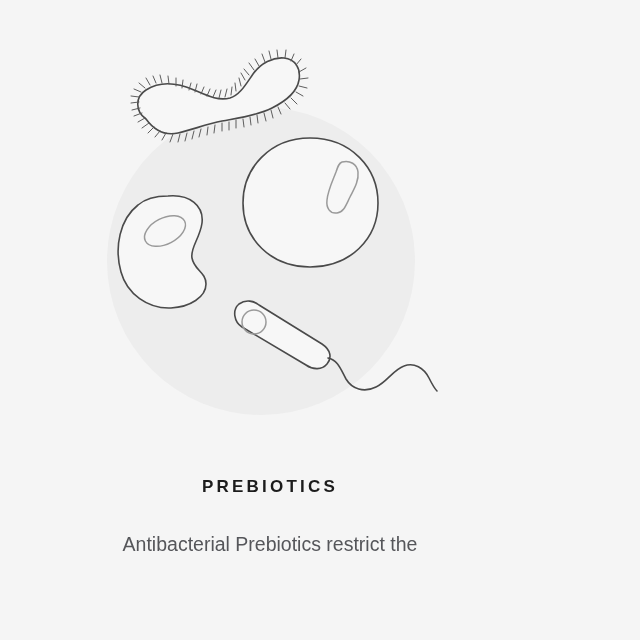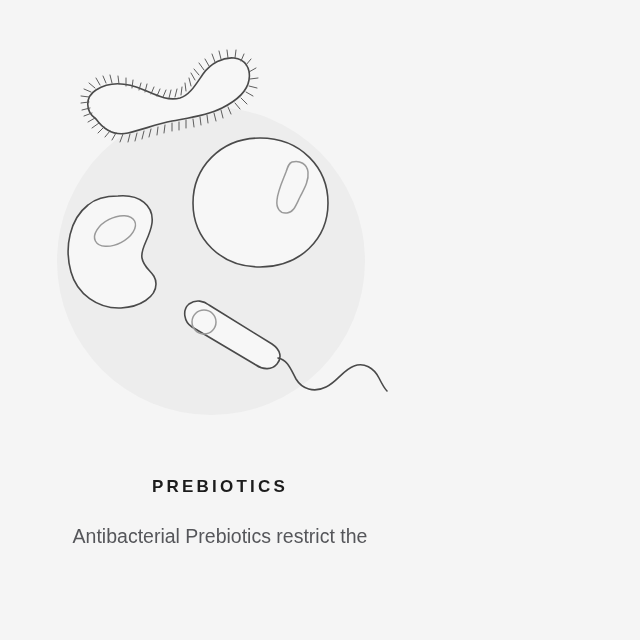--- a/index.html
+++ b/index.html
@@ -14,21 +14,21 @@
     font-family: "Liberation Sans", sans-serif;
     overflow: hidden;
   }
   .card {
     position: relative;
     width: 540px;
     height: 640px;
     background: #f5f5f5;
     display: flex;
     flex-direction: column;
-    align-items: flex-end;
+    align-items: center;
     box-sizing: border-box;
   }
   .illustration {
     position: relative;
     width: 640px;
     height: 450px;
     flex: 0 0 auto;
   }
   .illustration svg {
     display: block;
@@ -60,20 +60,21 @@
     font-size: 19.5px;
     font-weight: 400;
     color: #55565a;
     line-height: 31px;
     text-align: center;
     max-width: 420px;
     margin: 0;
   }
   .caption-body .line {
     display: block;
+    margin-top: 8px;
   }
 </style>
 </head>
 <body>
 
 <div class="card">
 
   <div class="illustration">
     <svg viewBox="0 0 640 450" xmlns="http://www.w3.org/2000/svg">
 

